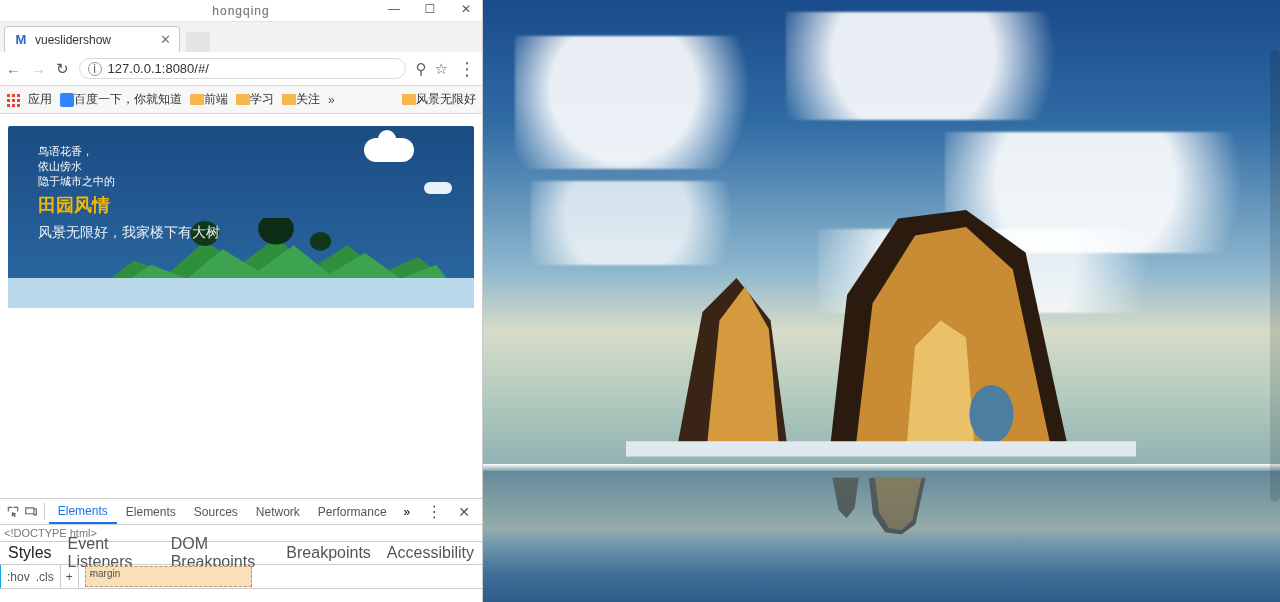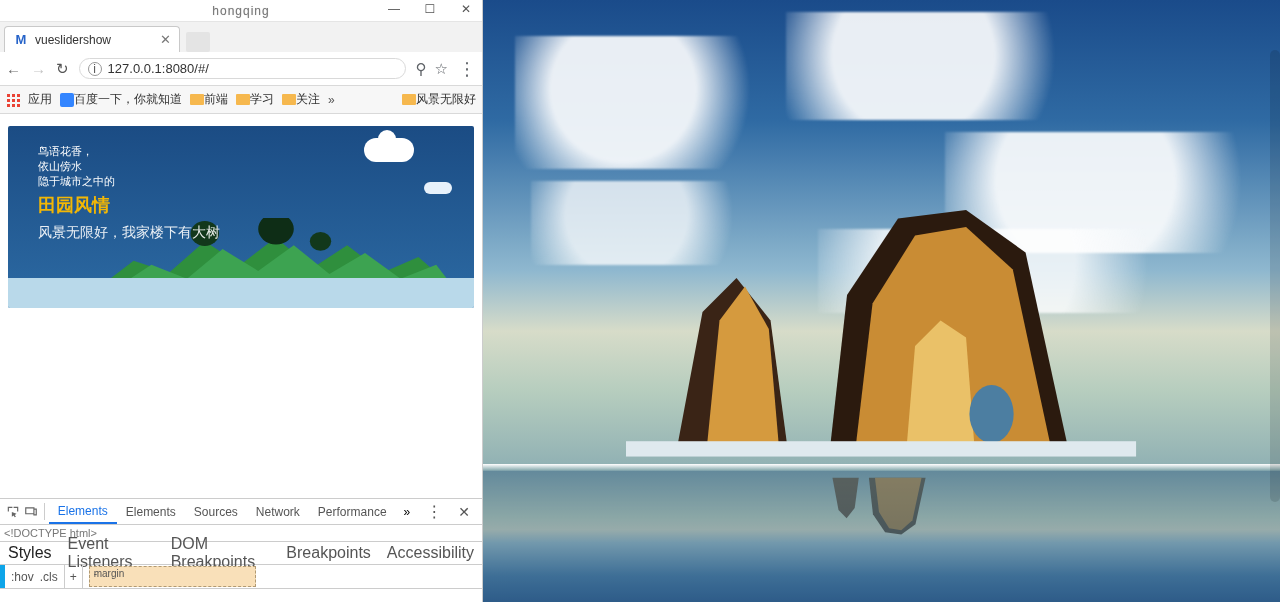--- a/index.html
+++ b/index.html
@@ -78,21 +78,21 @@
   .dt-dom-row { height:16px; padding-left:4px; font-size:11px; color:#777; display:flex; align-items:center;}
   .dt-path { height:18px; padding:2px 4px;}
   .dt-path-badge { background:#1a73e8; color:#fff; font-size:11px; padding:1px 4px; border-radius:2px;}
 
   .dt-style-tabs { height:24px; border-top:1px solid #ccc; border-bottom:1px solid #ccc; display:flex; align-items:stretch;}
   .dt-stab { padding:0 8px; display:flex; align-items:center; color:#555; font-size:16px;}
   .dt-stab.active { color:#222;}
 
   .dt-filter-row { height:24px; display:flex; align-items:stretch; font-size:12px; border-bottom:1px solid #ccc;}
   .dt-filter { flex:1; display:flex; align-items:center; padding-left:4px; color:#888;}
-  .dt-hov { padding:0 6px; display:flex; align-items:center; border-left:5px solid #0ea5e9; font-family:monospace; color:#555; gap:6px;}
+  .dt-hov { padding:0 6px; display:flex; align-items:center; border-left:1px solid #0ea5e9; font-family:monospace; color:#555; gap:6px;}
   .dt-plus { width:18px; display:flex; align-items:center; justify-content:center; border-left:1px solid #ccc; color:#555;}
   .dt-boxmodel { width:180px; border-left:1px solid #ccc; position:relative; display:flex; align-items:center; justify-content:center;padding-left:32px;}
   .dt-margin { position:absolute; left:6px; right:6px; top:1px; bottom:1px; background:#f9e0b9; border:1px dashed #b19a73; font-size:10px; color:#555;}
   .dt-margin span { position:absolute; top:1px; left:4px;}
 
   
   .right-pane { flex:1; position:relative; background:#5488b5; overflow:hidden;}
   .sky-grad { position:absolute; inset:0; background:linear-gradient(180deg,#1a4b8a 0%,#2f6aa3 20%,#8fb8cf 45%,#d7dcc9 55%,#b6cdbe 65%,#4c7ea1 100%);}
   .clouds { position:absolute; inset:0; }
   .clouds div { position:absolute; background:radial-gradient(circle at 40% 40%, #fff 0 40%, rgba(255,255,255,0) 70%); opacity:.9; filter:blur(1px); }

